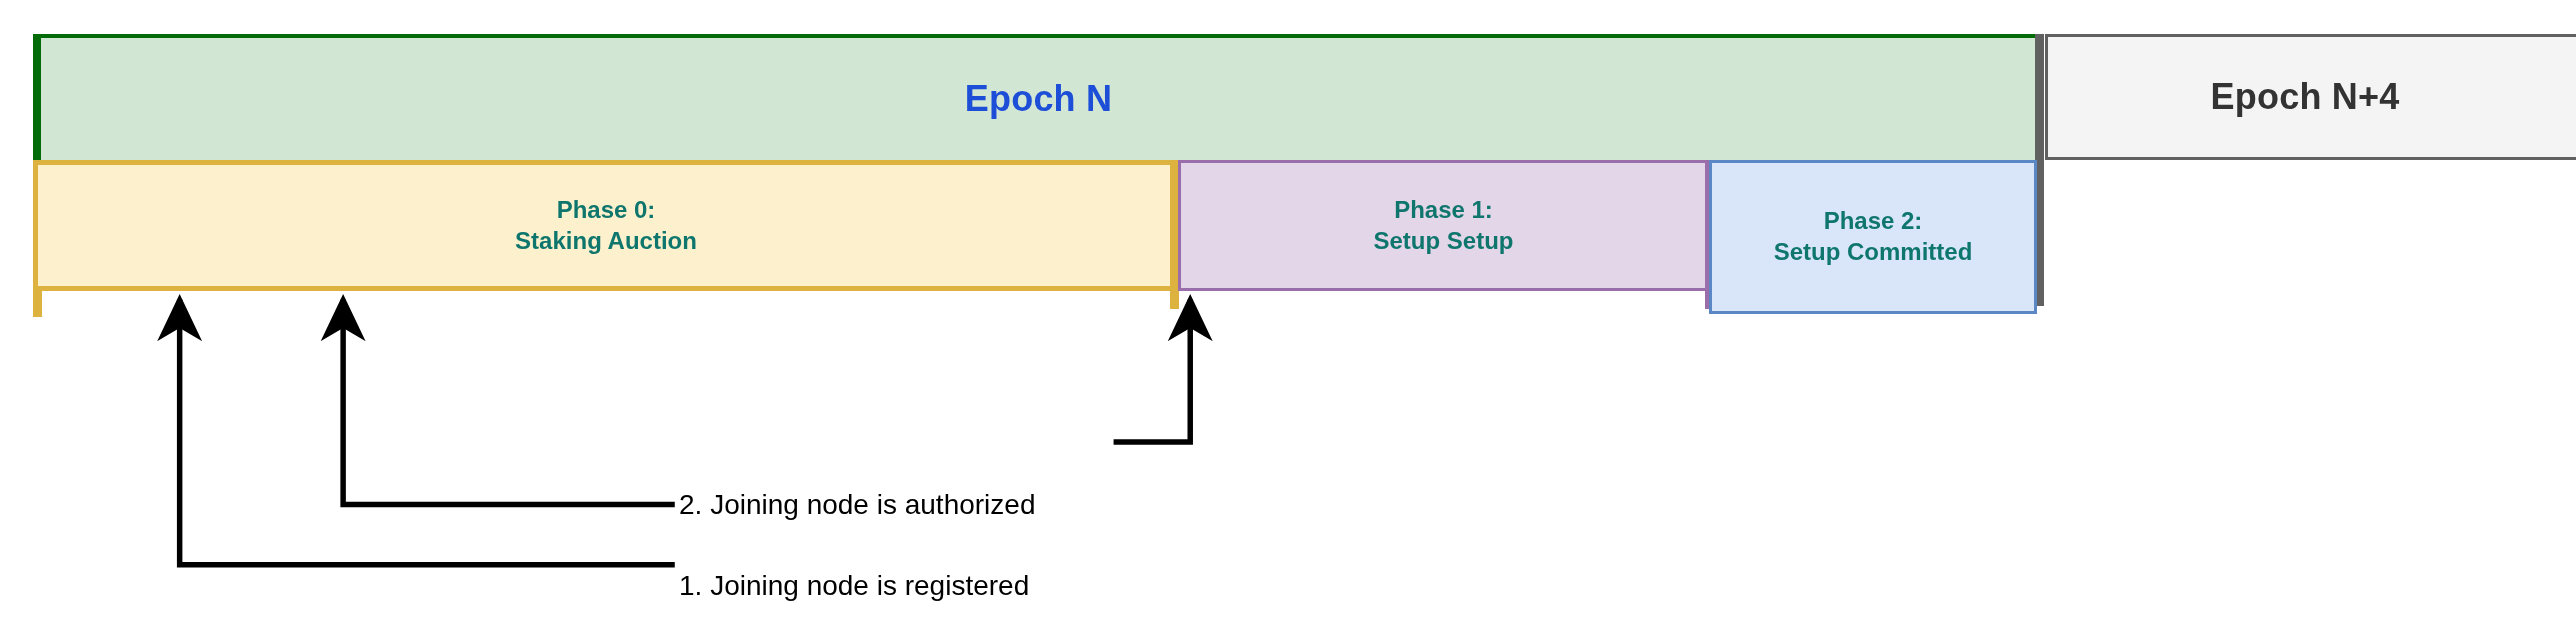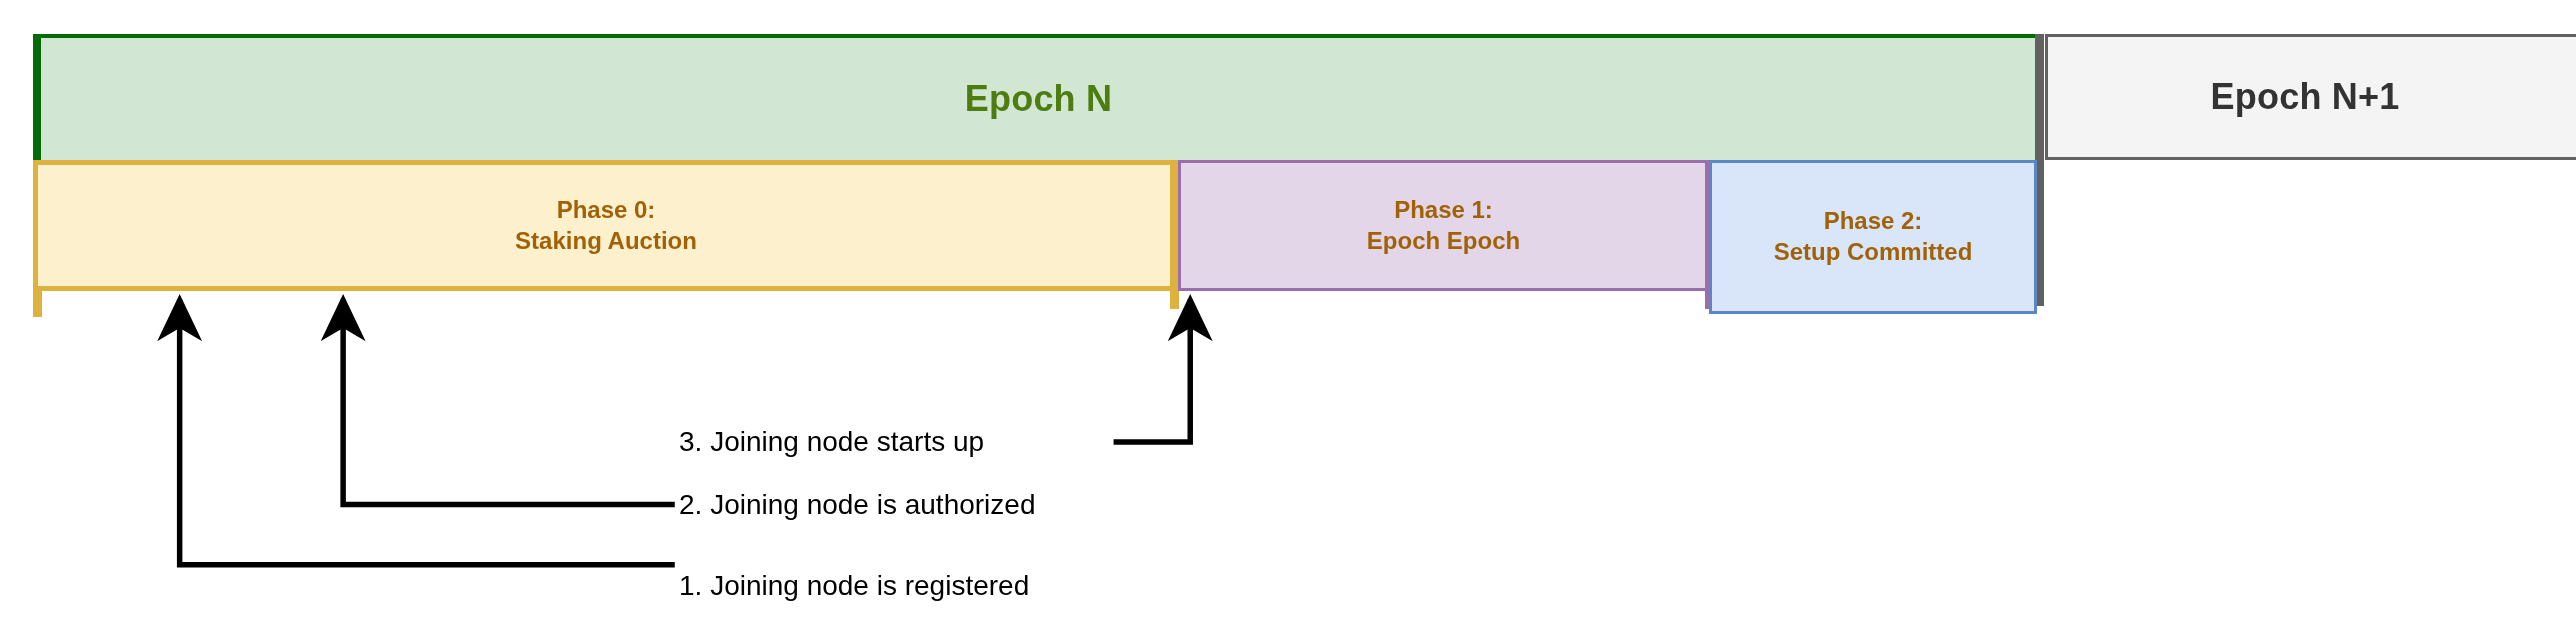--- a/index.html
+++ b/index.html
@@ -33,21 +33,21 @@
   #epoch-n {
     left: 33px;
     top: 34px;
     width: 2003px;
     height: 126px;
     background: #d2e7d3;
     border-top: 4.7px solid #046b09;
     border-left: 8.6px solid #046b09;
     border-right: 0;
     border-bottom: 0;
-    color: #4d7c0f;
+    color: #1d4ed8;
   }
   #epoch-n-next {
     left: 2045px;
     top: 34px;
     width: 595px;
     height: 126px;
     background: #f4f4f4;
     border: 3.9px solid #616161;
     border-right: 0;
     color: #333333;
@@ -61,21 +61,21 @@
   
   .phase-box {
     position: absolute;
     box-sizing: border-box;
     display: flex;
     flex-direction: column;
     align-items: center;
     justify-content: center;
     font-size: 24px;
     font-weight: bold;
-    color: #a16207;
+    color: #0f766e;
     line-height: 1.28;
     white-space: nowrap;
   }
   #phase-0 {
     left: 33px;
     top: 160px;
     width: 1146px;
     height: 131px;
     background: #fdf1cd;
     border: 5.5px solid #ddb23f;
@@ -161,37 +161,37 @@
 </head>
 <body>
 
 <div id="stage">
 
   <div class="epoch-box" id="epoch-n">
     <span>Epoch N</span>
   </div>
 
   <div class="epoch-box" id="epoch-n-next">
-    <span class="epoch-label-inner">Epoch N+1</span>
+    <span class="epoch-label-inner">Epoch N+4</span>
   </div>
 
   <div id="epoch-divider"></div>
 
   <div id="phase0-left-stem"></div>
 
   <div class="phase-box" id="phase-0">
     <span>Phase 0:</span>
     <span>Staking Auction</span>
   </div>
 
   <div id="phase0-right-stem"></div>
 
   <div class="phase-box" id="phase-1">
     <span>Phase 1:</span>
-    <span>Epoch Epoch</span>
+    <span>Setup Setup</span>
   </div>
 
   <div id="phase1-right-stem"></div>
 
   <div class="phase-box" id="phase-2">
     <span>Phase 2:</span>
     <span>Setup Committed</span>
   </div>
 
   <svg id="leaders" viewBox="0 0 3292 808" width="2576" height="632">
@@ -207,20 +207,19 @@
 
     <g>
       <path d="M862,645 L438,645 L438,383" fill="none" stroke="#000000" stroke-width="7" marker-end="url(#arrowhead)"></path>
     </g>
 
     <g>
       <path d="M1423,565 L1521,565 L1521,383" fill="none" stroke="#000000" stroke-width="7" marker-end="url(#arrowhead)"></path>
     </g>
   </svg>
 
-  <div class="callout-label" id="callout-label-3">3. Joining node starts up</div>
 
   <div class="callout-label" id="callout-label-2">2. Joining node is authorized</div>
 
   <div class="callout-label" id="callout-label-1">1. Joining node is registered</div>
 
 </div>
 
 
 </body></html>

